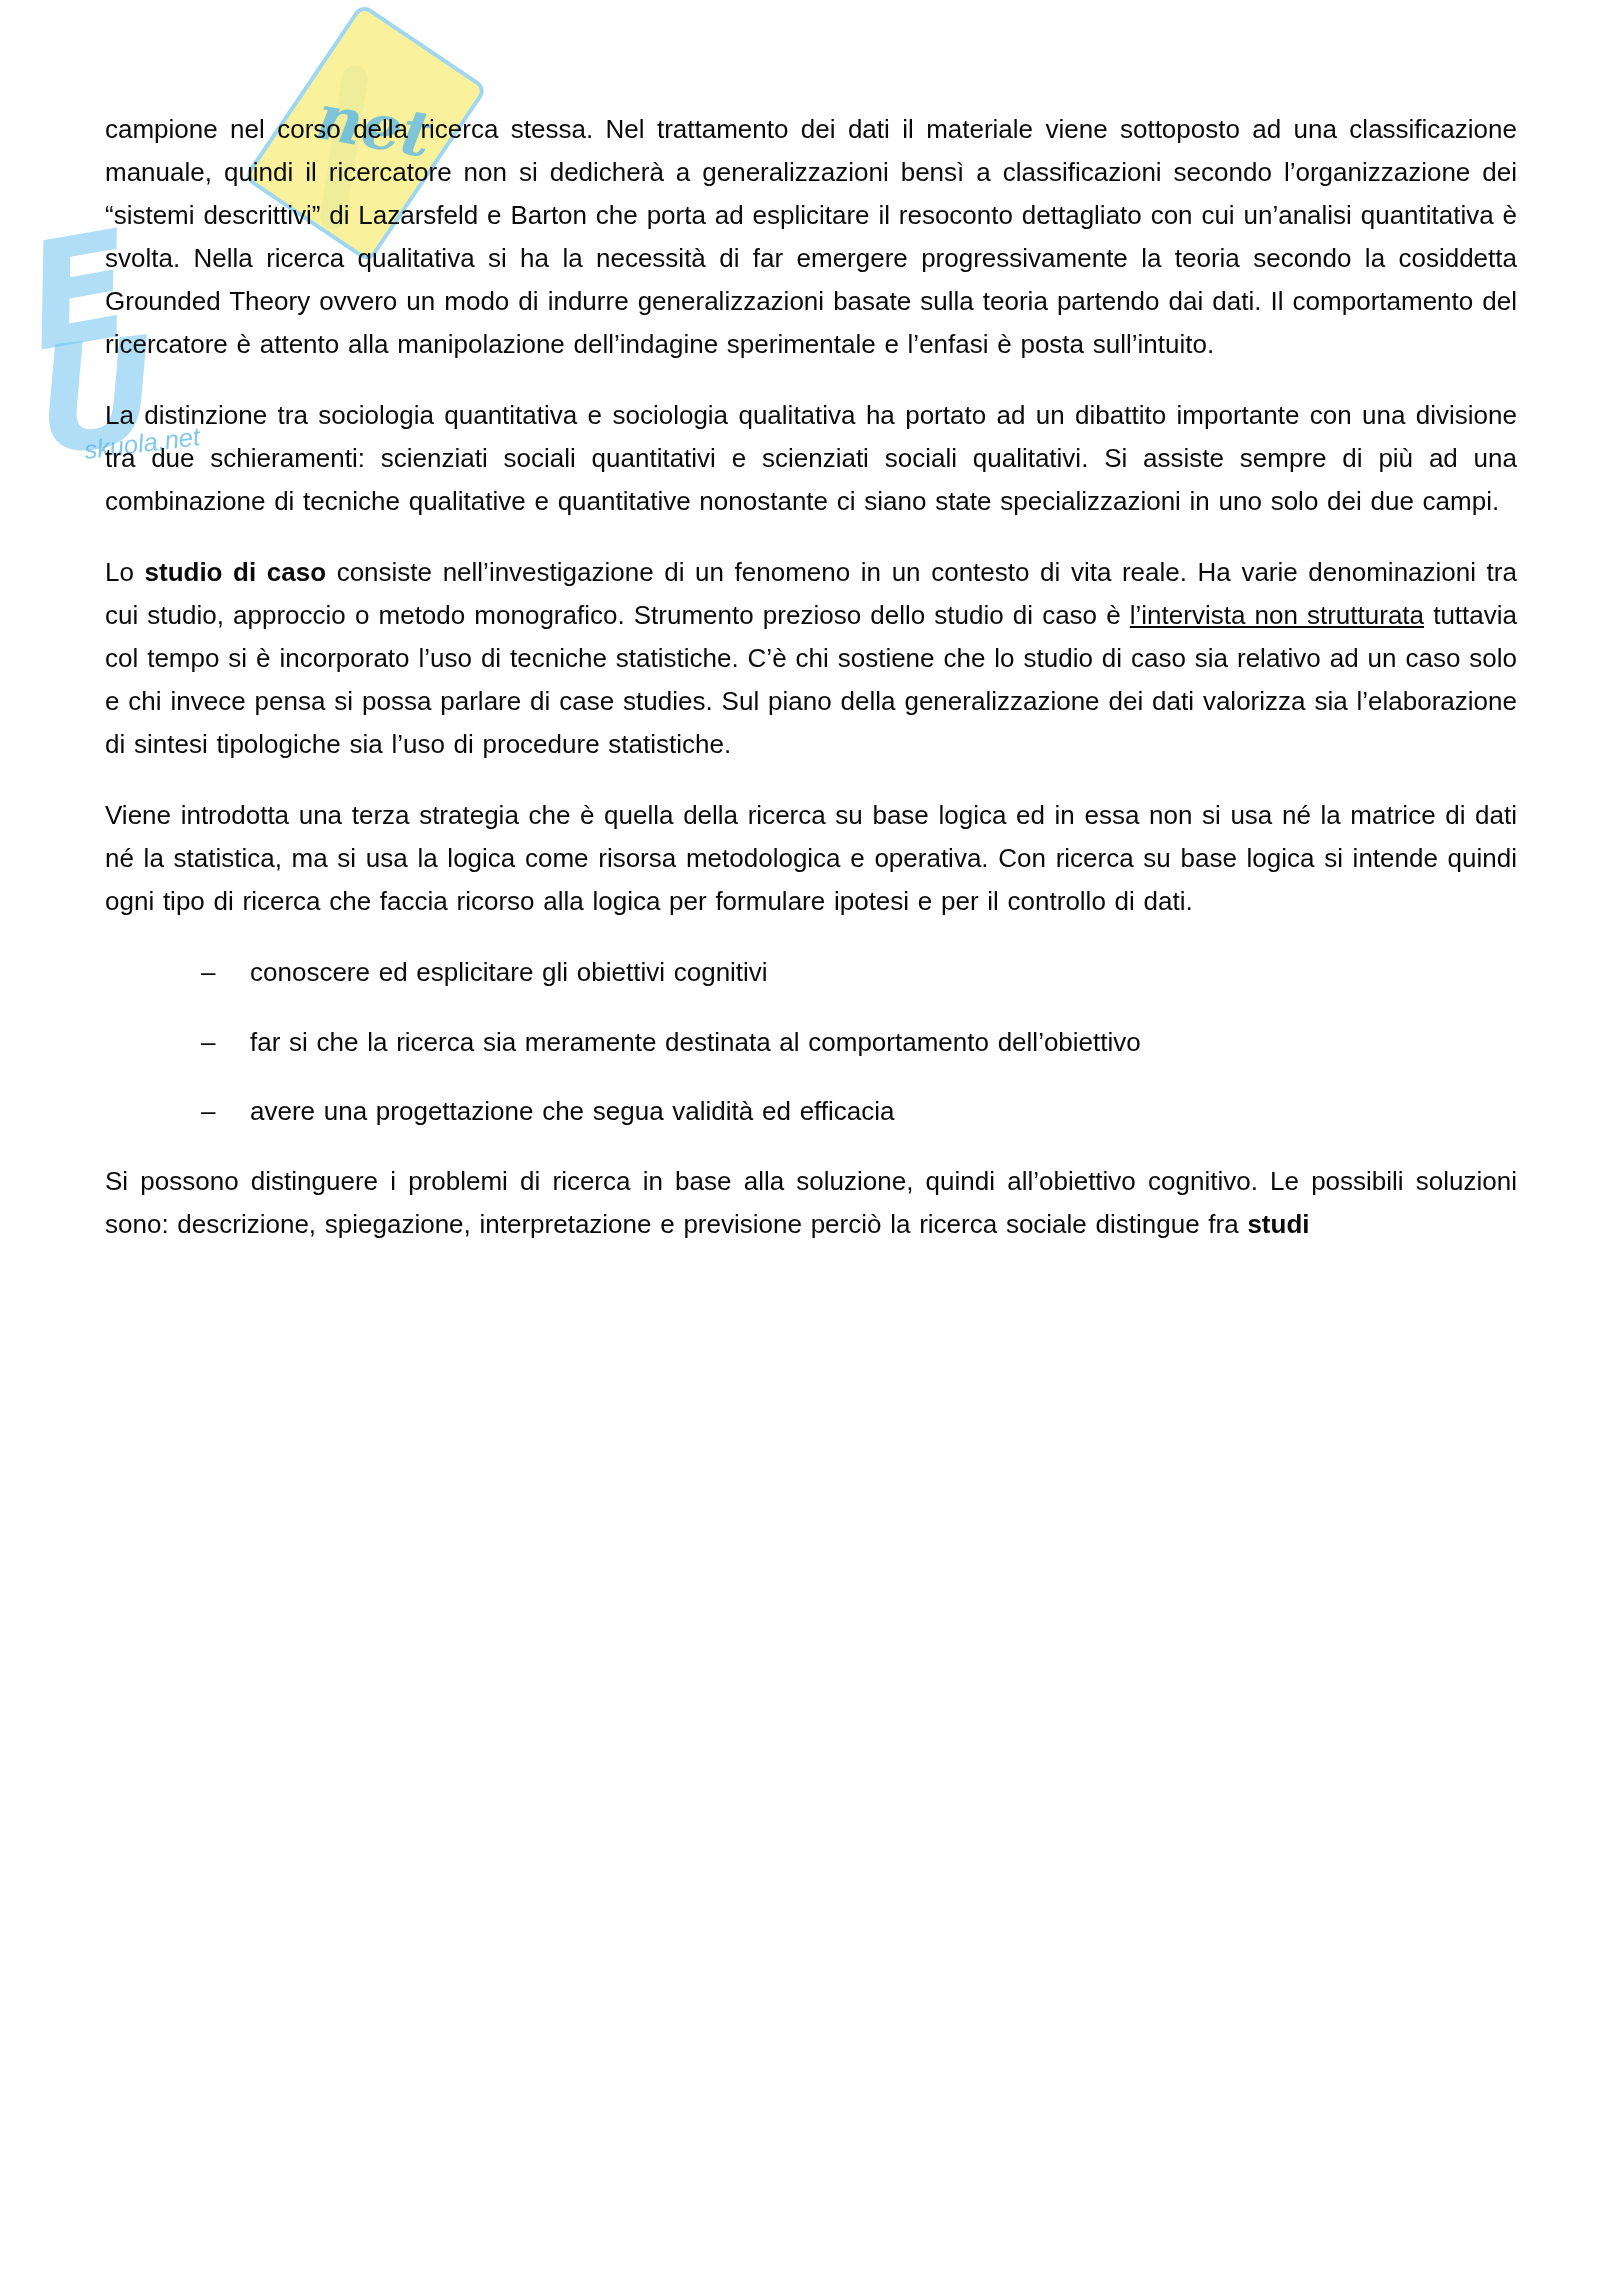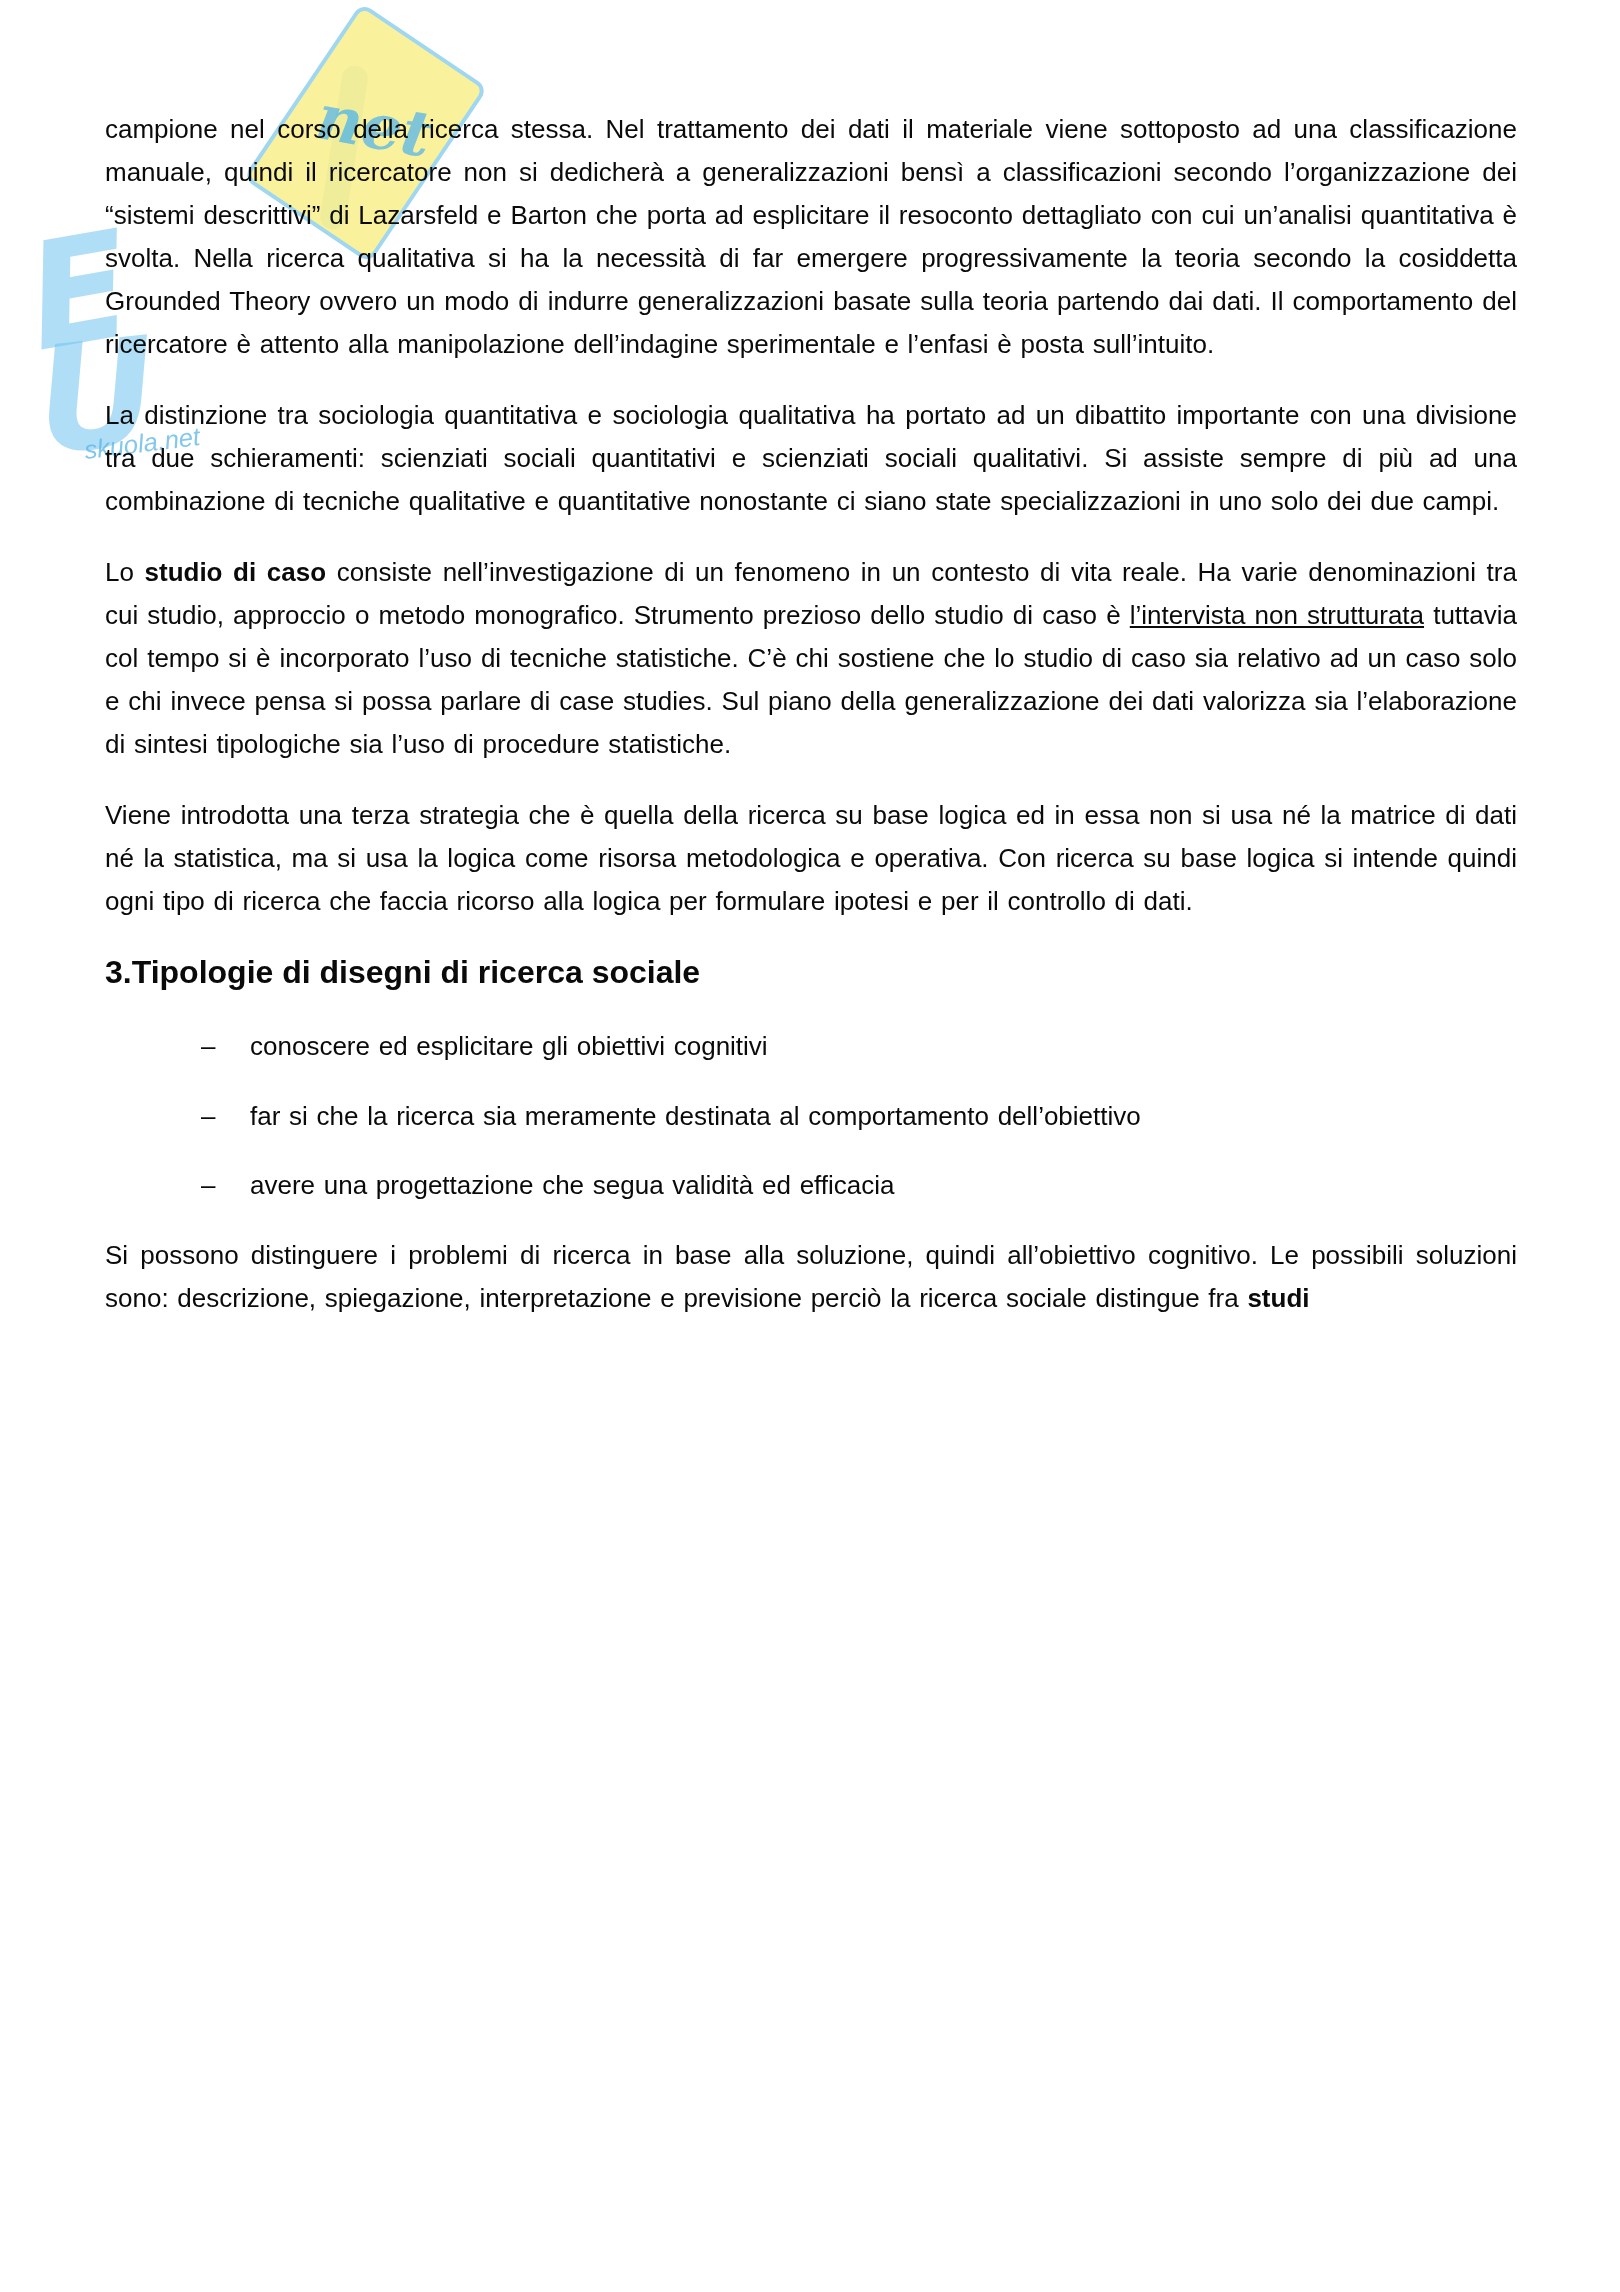--- a/index.html
+++ b/index.html
@@ -104,21 +104,20 @@
   <div class="text-col">
 
     <p>campione nel corso della ricerca stessa. Nel trattamento dei dati il materiale viene sottoposto ad una classificazione manuale, quindi il ricercatore non si dedicherà a generalizzazioni bensì a classificazioni secondo l’organizzazione dei “sistemi descrittivi” di Lazarsfeld e Barton che porta ad esplicitare il resoconto dettagliato con cui un’analisi quantitativa è svolta. Nella ricerca qualitativa si ha la necessità di far emergere progressivamente la teoria secondo la cosiddetta Grounded Theory ovvero un modo di indurre generalizzazioni basate sulla teoria partendo dai dati. Il comportamento del ricercatore è attento alla manipolazione dell’indagine sperimentale e l’enfasi è posta sull’intuito.</p>
 
     <p>La distinzione tra sociologia quantitativa e sociologia qualitativa ha portato ad un dibattito importante con una divisione tra due schieramenti: scienziati sociali quantitativi e scienziati sociali qualitativi. Si assiste sempre di più ad una combinazione di tecniche qualitative e quantitative nonostante ci siano state specializzazioni in uno solo dei due campi.</p>
 
     <p><span>Lo </span><span class="b-run">studio di caso</span><span> consiste nell’investigazione di un fenomeno in un contesto di vita reale. Ha varie denominazioni tra cui studio, approccio o metodo monografico. Strumento prezioso dello studio di caso è </span><span class="u-run">l’intervista non strutturata</span><span> tuttavia col tempo si è incorporato l’uso di tecniche statistiche. C’è chi sostiene che lo studio di caso sia relativo ad un caso solo e chi invece pensa si possa parlare di case studies. Sul piano della generalizzazione dei dati valorizza sia l’elaborazione di sintesi tipologiche sia l’uso di procedure statistiche.</span></p>
 
     <p>Viene introdotta una terza strategia che è quella della ricerca su base logica ed in essa non si usa né la matrice di dati né la statistica, ma si usa la logica come risorsa metodologica e operativa. Con ricerca su base logica si intende quindi ogni tipo di ricerca che faccia ricorso alla logica per formulare ipotesi e per il controllo di dati.</p>
 
-    <h2 class="heading">3.Tipologie di disegni di ricerca sociale</h2>
 
 
     <ul class="bullet-list">
       <li>
         <span class="bullet-marker">–</span>
         <span class="bullet-text">conoscere ed esplicitare gli obiettivi cognitivi</span>
       </li>
       <li>
         <span class="bullet-marker">–</span>
         <span class="bullet-text">far si che la ricerca sia meramente destinata al comportamento dell’obiettivo</span>

